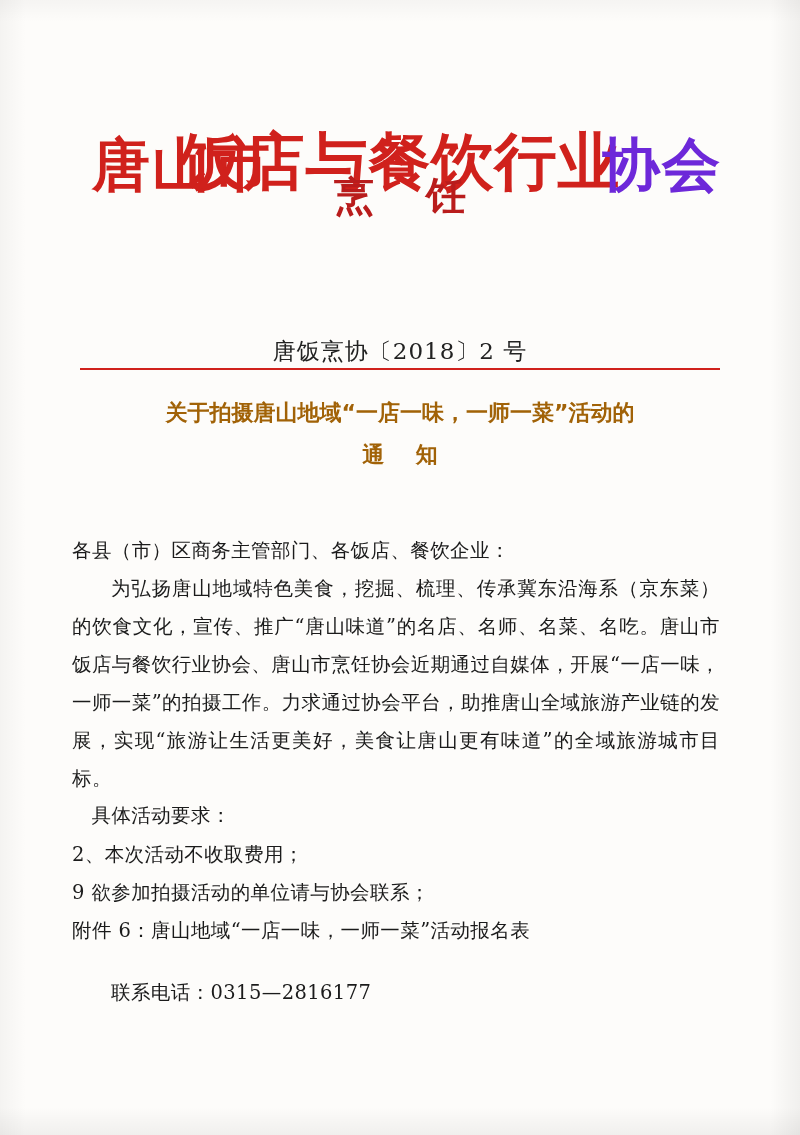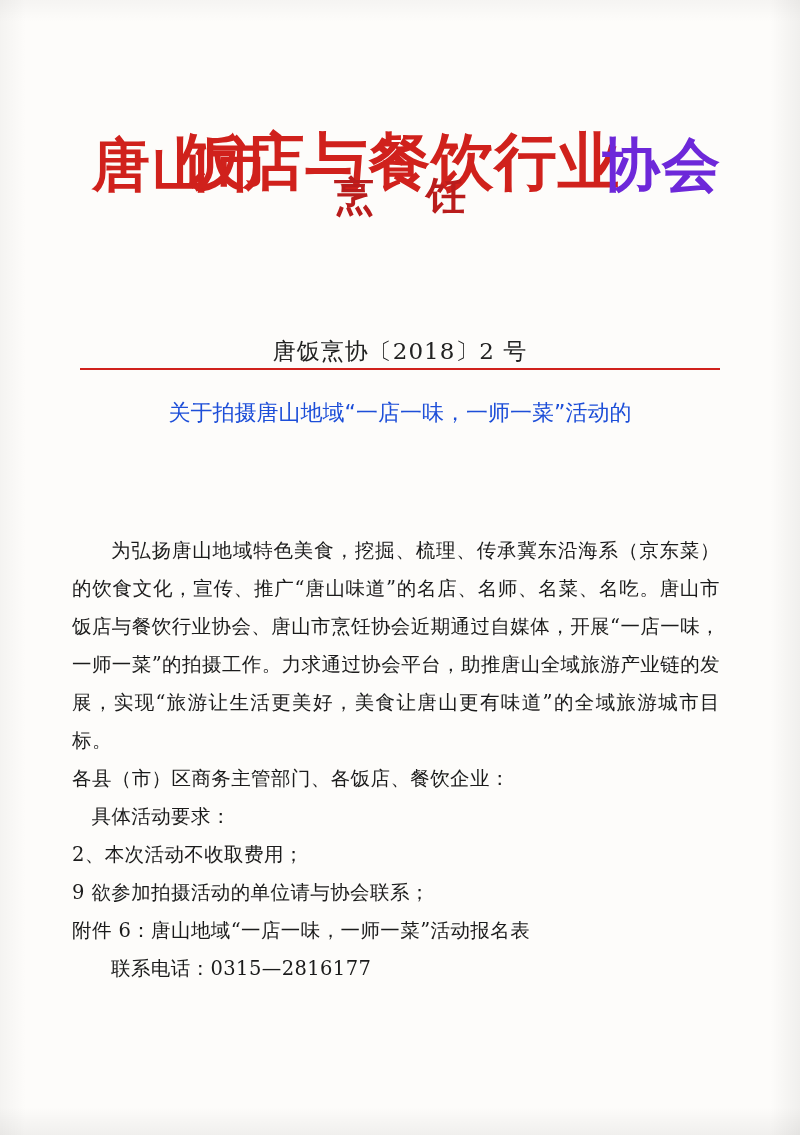--- a/index.html
+++ b/index.html
@@ -115,24 +115,24 @@
   }
 
   
   .title-block {
     position: absolute;
     top: 392px;
     left: 72px;
     width: 656px;
     text-align: center;
     font-family: "DejaVu Sans", "Liberation Sans", sans-serif;
-    font-weight: normal;
+    font-weight: bold;
     font-size: 22px;
     line-height: 1.9;
-    color: #1d4ed8;
+    color: #a16207;
   }
   .title-line2 {
     letter-spacing: 12px;
     text-indent: 12px;
   }
 
   
   .body-block {
     position: absolute;
     top: 532px;
@@ -146,47 +146,50 @@
   }
   .p {
     margin: 0;
     text-align: justify;
   }
   .indent2 {
     text-indent: 2em;
   }
   .indent1 {
     text-indent: 1em;
+    font-family: Liberation Mono, monospace;
   }
   .indent-contact {
     text-indent: 2em;
+    margin-top: 24px;
   }
 </style>
 </head>
 <body>
 
 <div class="page">
 
   <div class="letterhead">
     <div class="lh-left">唐山市</div>
     <div class="lh-mid-top">饭店与餐饮行业</div>
     <div class="lh-mid-bottom">烹饪</div>
     <div class="lh-right">协会</div>
   </div>
 
   <div class="docnum">唐饭烹协〔2018〕2 号</div>
   <div class="red-rule"></div>
 
   <div class="title-block">
     <div class="title-line1">关于拍摄唐山地域“一店一味，一师一菜”活动的</div>
+    <div class="title-line2">通  知</div>
   </div>
 
   <div class="body-block">
+    <p class="p">各县（市）区商务主管部门、各饭店、餐饮企业：</p>
     <p class="p indent2">为弘扬唐山地域特色美食，挖掘、梳理、传承冀东沿海系（京东菜）的饮食文化，宣传、推广“唐山味道”的名店、名师、名菜、名吃。唐山市饭店与餐饮行业协会、唐山市烹饪协会近期通过自媒体，开展“一店一味，一师一菜”的拍摄工作。力求通过协会平台，助推唐山全域旅游产业链的发展，实现“旅游让生活更美好，美食让唐山更有味道”的全域旅游城市目标。</p>
-    <p class="p">各县（市）区商务主管部门、各饭店、餐饮企业：</p>
     <p class="p indent1">具体活动要求：</p>
     <p class="p">2、本次活动不收取费用；</p>
     <p class="p">9 欲参加拍摄活动的单位请与协会联系；</p>
     <p class="p">附件 6：唐山地域“一店一味，一师一菜”活动报名表</p>
     <p class="p indent-contact">联系电话：0315—2816177</p>
   </div>
 
 </div>
 
 </body></html>

